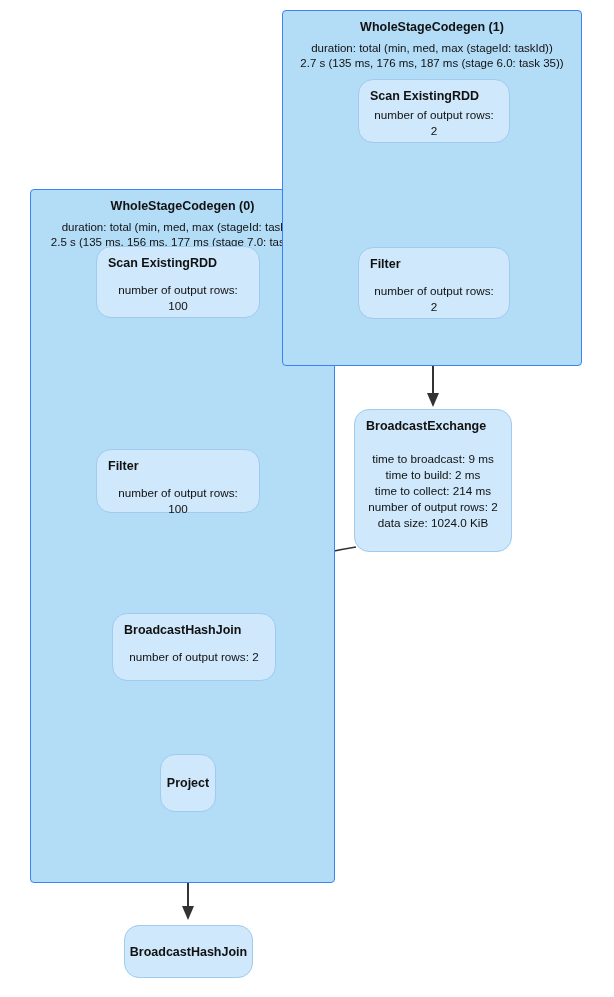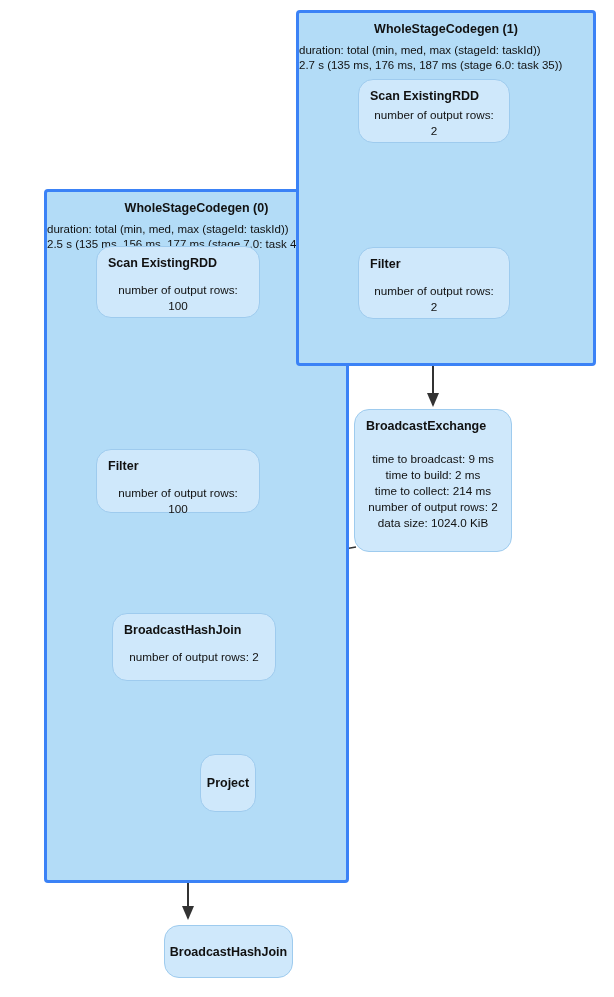--- a/index.html
+++ b/index.html
@@ -23,34 +23,33 @@
   svg.edges {
     position: absolute;
     left: 0; top: 0;
     width: 614px;
     height: 997px;
     pointer-events: none;
   }
   .cluster {
     position: absolute;
     background: #b3dcf7;
-    border: 3px solid #3b82f6;
+    border: 1px solid #3b82f6;
     border-radius: 4px;
     box-sizing: border-box;
-    margin-left: 14px;
   }
   .cluster-title {
     text-align: center;
     font-weight: bold;
     font-size: 12.5px;
     color: #111111;
     padding-top: 9px;
   }
   .cluster-sub {
-    text-align: left;
+    text-align: center;
     font-size: 11.5px;
     color: #111111;
     line-height: 15px;
     padding-top: 7px;
     white-space: pre-line;
   }
   .node {
     position: absolute;
     background: #cfe8fb;
     border: 1px solid #9ecbee;
@@ -69,21 +68,20 @@
     color: #111111;
     line-height: 16px;
     white-space: pre-line;
     text-align: center;
   }
   .node.centered {
     display: flex;
     align-items: center;
     justify-content: center;
     padding: 0;
-    margin-left: 40px;
   }
   .node.centered .node-title {
     margin-bottom: 0;
   }
 </style>
 </head>
 <body>
 
 <div id="canvas">
 

